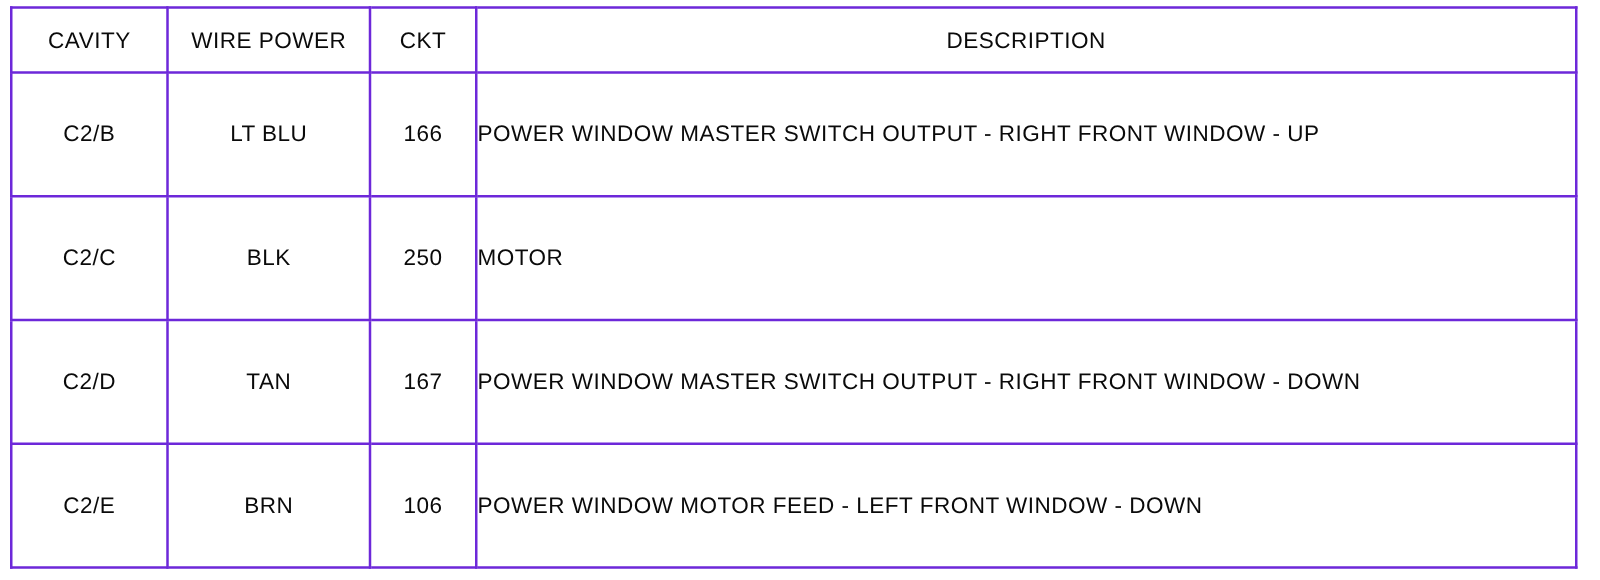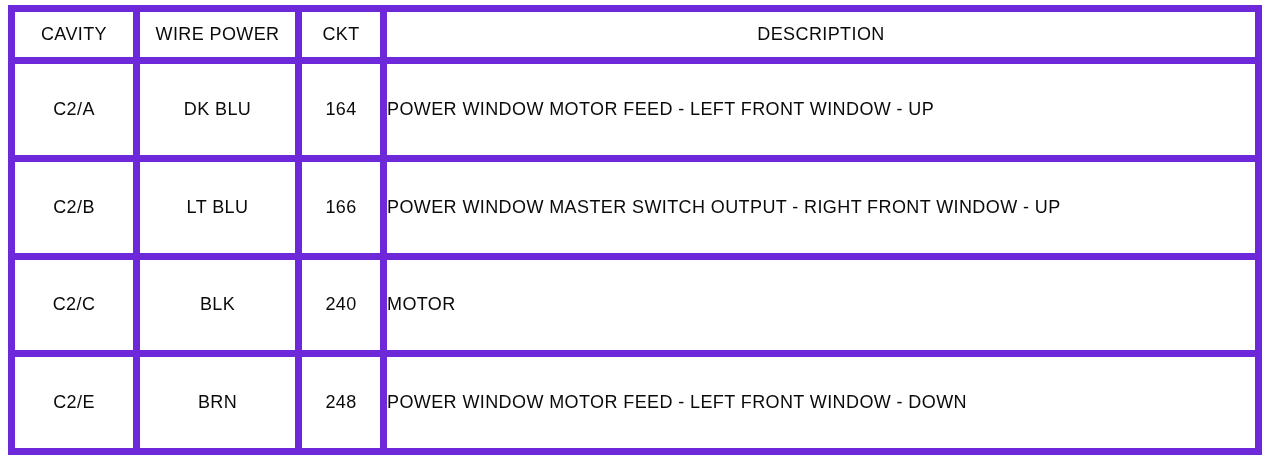--- a/index.html
+++ b/index.html
@@ -24,21 +24,21 @@
   }
   table.pinout {
     border-collapse: collapse;
     table-layout: fixed;
     width: 100%;
     height: 100%;
     background: #ffffff;
   }
   table.pinout th,
   table.pinout td {
-    border: 7px solid #6d28d9;
+    border: 2px solid #6d28d9;
     padding: 0;
     font-size: 18px;
     letter-spacing: 0.4px;
     white-space: nowrap;
     overflow: hidden;
     color: #0a0a0a;
     font-weight: normal;
   }
   table.pinout tr.header-row {
     height: 52px;
@@ -74,38 +74,38 @@
     <thead>
       <tr class="header-row">
         <th class="cell-center">CAVITY</th>
         <th class="cell-center">WIRE POWER</th>
         <th class="cell-center">CKT</th>
         <th class="cell-center">DESCRIPTION</th>
       </tr>
     </thead>
     <tbody>
       <tr class="data-row">
-        <td class="cell-center">C2/A</td>
-        <td class="cell-center">DK BLU</td>
-        <td class="cell-center">164</td>
-        <td class="cell-desc">POWER WINDOW MOTOR FEED - LEFT FRONT WINDOW - UP</td>
-      </tr>
-      <tr class="data-row">
         <td class="cell-center">C2/B</td>
         <td class="cell-center">LT BLU</td>
         <td class="cell-center">166</td>
         <td class="cell-desc">POWER WINDOW MASTER SWITCH OUTPUT - RIGHT FRONT WINDOW - UP</td>
       </tr>
       <tr class="data-row">
         <td class="cell-center">C2/C</td>
         <td class="cell-center">BLK</td>
-        <td class="cell-center">240</td>
+        <td class="cell-center">250</td>
         <td class="cell-desc">MOTOR</td>
+      </tr>
+      <tr class="data-row">
+        <td class="cell-center">C2/D</td>
+        <td class="cell-center">TAN</td>
+        <td class="cell-center">167</td>
+        <td class="cell-desc">POWER WINDOW MASTER SWITCH OUTPUT - RIGHT FRONT WINDOW - DOWN</td>
       </tr>
       <tr class="data-row">
         <td class="cell-center">C2/E</td>
         <td class="cell-center">BRN</td>
-        <td class="cell-center">248</td>
+        <td class="cell-center">106</td>
         <td class="cell-desc">POWER WINDOW MOTOR FEED - LEFT FRONT WINDOW - DOWN</td>
       </tr>
     </tbody>
   </table>
 </div>
 
 </body></html>

